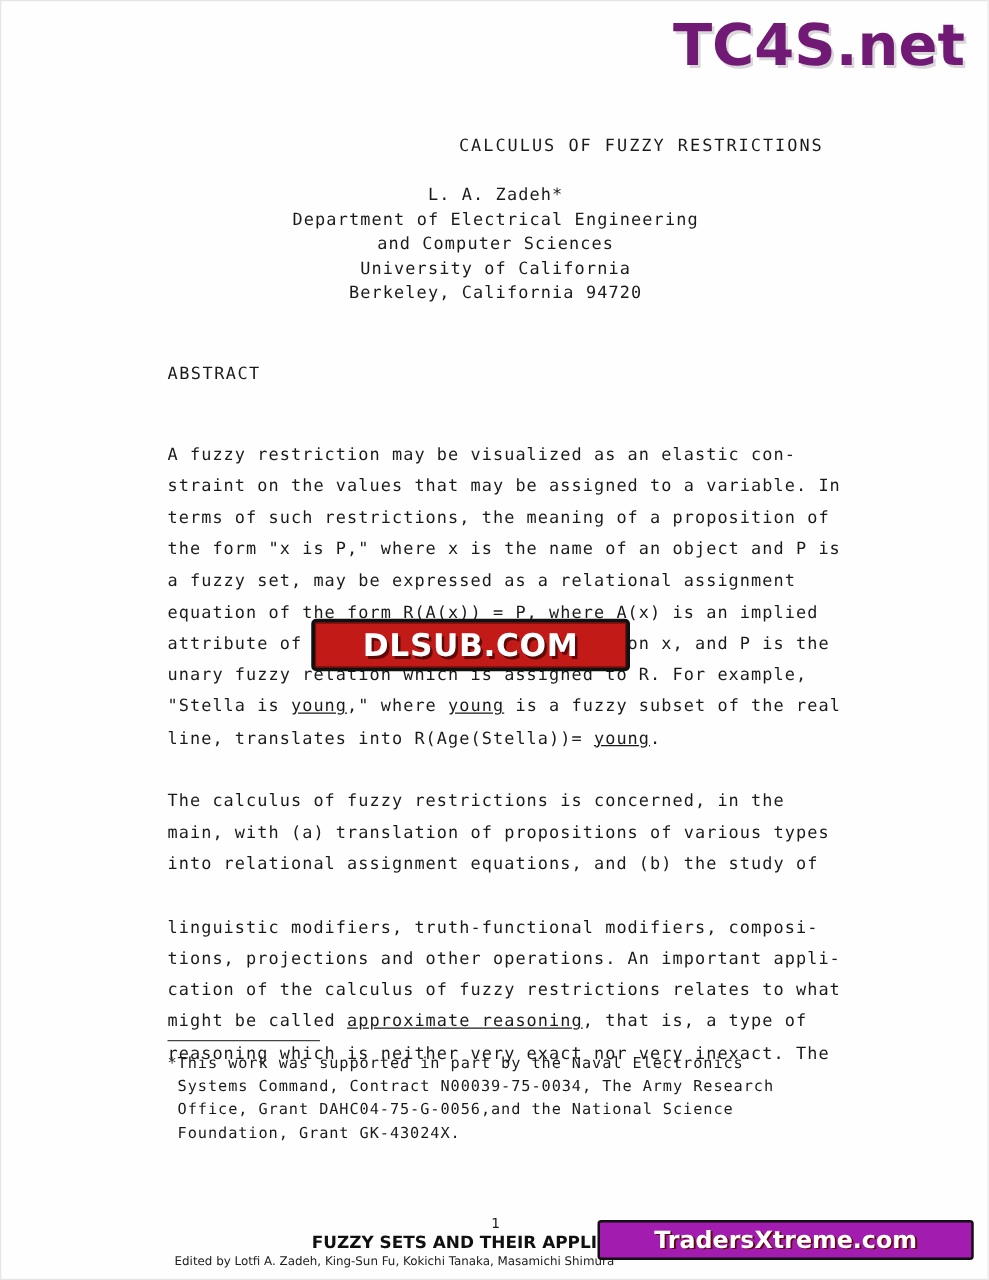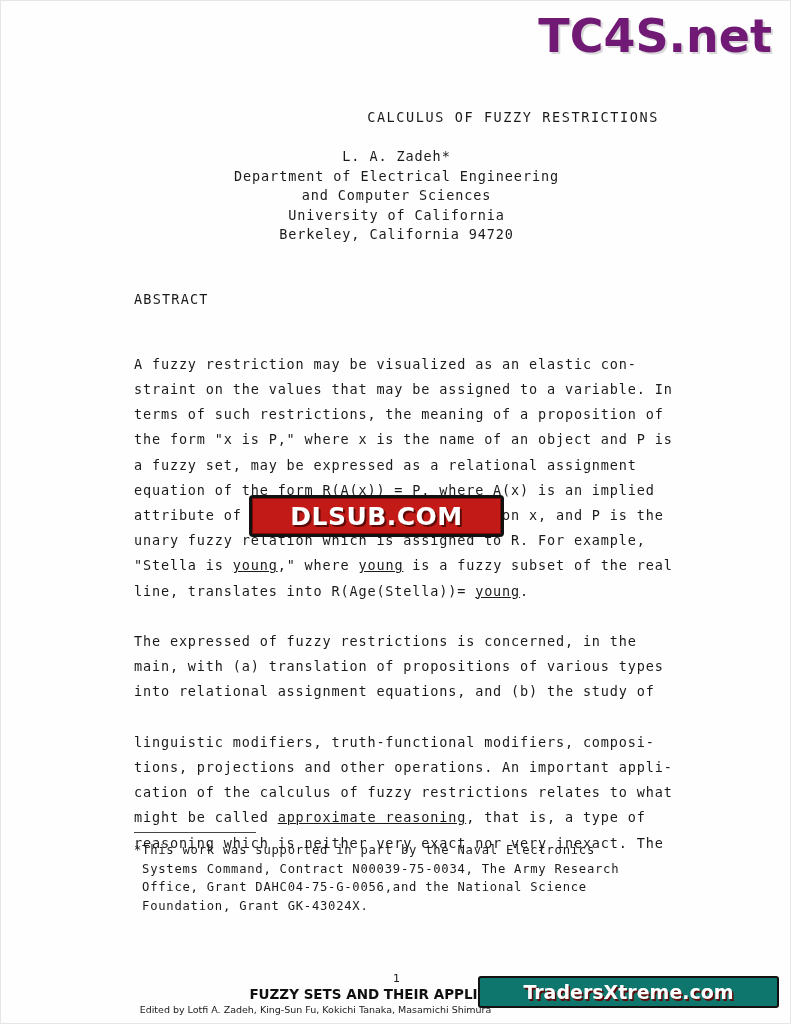--- a/index.html
+++ b/index.html
@@ -154,21 +154,21 @@
     text-shadow: 2px 2px 0 #5e0a09;
   }
 
   
   .traders {
     position: absolute;
     left: 477px;
     top: 975px;
     width: 297px;
     height: 28px;
-    background: #0f766e;
+    background: #a21caf;
     border: 2px solid #111;
     border-radius: 3px;
     display: flex;
     align-items: center;
     justify-content: center;
   }
   .traders span {
     font-family: "DejaVu Sans", "Liberation Sans", sans-serif;
     font-weight: bold;
     font-size: 19px;
@@ -204,21 +204,21 @@
       <span class="line">the form "x is P," where x is the name of an object and P is</span><br>
       <span class="line">a fuzzy set, may be expressed as a relational assignment</span><br>
       <span class="line">equation of the form R(A(x)) = P, where A(x) is an implied</span><br>
       <span class="line">attribute of x, R is a fuzzy restriction on x, and P is the</span><br>
       <span class="line">unary fuzzy relation which is assigned to R. For example,</span><br>
       <span class="line">"Stella is <span class="u">young</span>," where <span class="u">young</span> is a fuzzy subset of the real</span><br>
       <span class="line">line, translates into R(Age(Stella))= <span class="u">young</span>.</span>
     </div>
 
     <div class="para second">
-      <span class="indent"></span><span class="line">The expressed of fuzzy restrictions is concerned, in the</span><br>
+      <span class="indent"></span><span class="line">The calculus of fuzzy restrictions is concerned, in the</span><br>
       <span class="line">main, with (a) translation of propositions of various types</span><br>
       <span class="line">into relational assignment equations, and (b) the study of</span><br>
       <br>
       <span class="line">linguistic modifiers, truth-functional modifiers, composi-</span><br>
       <span class="line">tions, projections and other operations. An important appli-</span><br>
       <span class="line">cation of the calculus of fuzzy restrictions relates to what</span><br>
       <span class="line">might be called <span class="u">approximate reasoning</span>, that is, a type of</span><br>
       <span class="line">reasoning which is neither very exact nor very inexact. The</span>
     </div>
 

